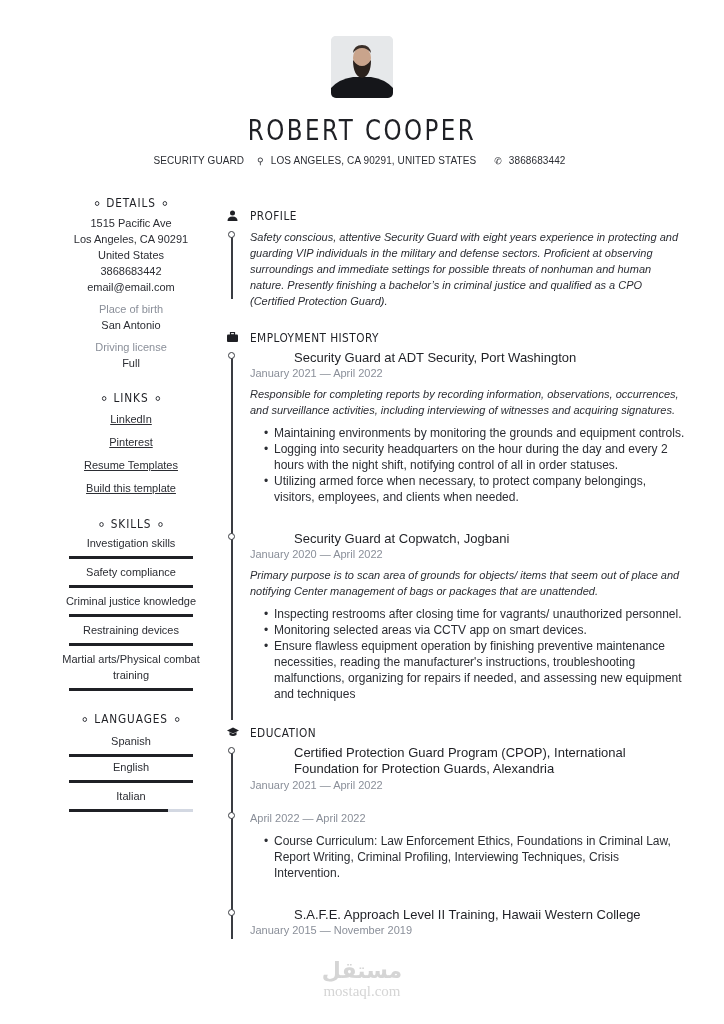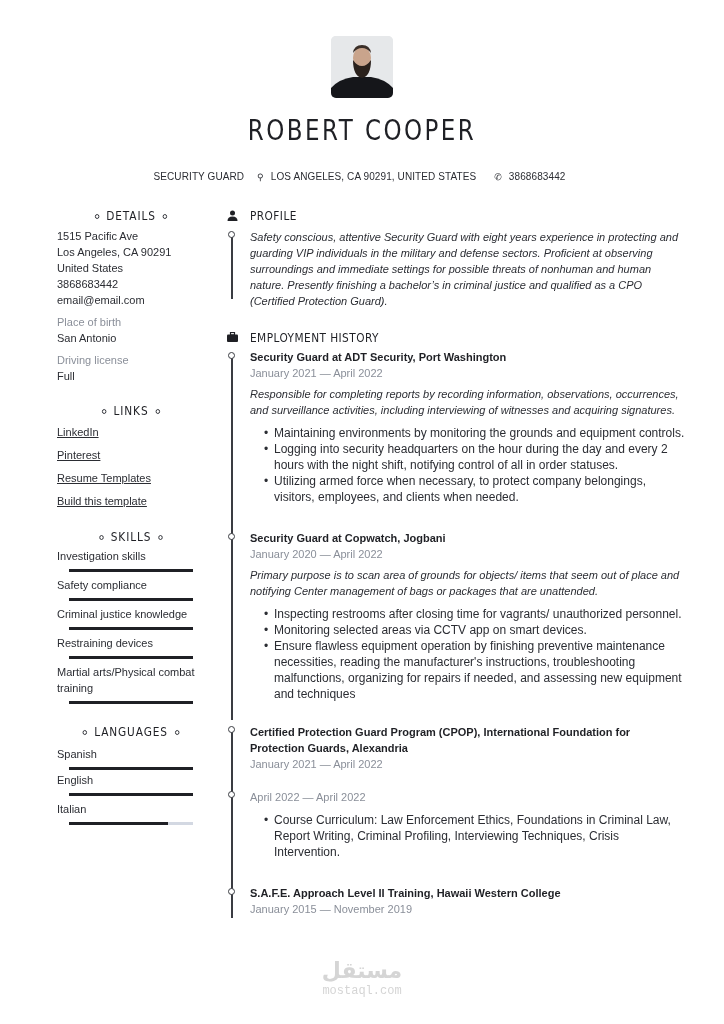--- a/index.html
+++ b/index.html
@@ -3,54 +3,54 @@
 <meta charset="utf-8">
 <style>
   * { box-sizing: border-box; margin: 0; padding: 0; }
   html, body { width: 724px; height: 1024px; background: #ffffff; overflow: hidden; }
   body { position: relative; font-family: "Liberation Sans", sans-serif; color: #2b2d33; }
 
   .photo { position: absolute; left: 331px; top: 36px; width: 62px; height: 62px; border-radius: 5px; background: #e8eaec; overflow: hidden; }
   .photo svg { width: 100%; height: 100%; display: block; }
 
   .name { position: absolute; left: 0; width: 724px; top: 114px; text-align: center; font-family: "DejaVu Sans", sans-serif; font-size: 28px; letter-spacing: 3px; color: #1f2025; font-weight: normal; transform: scaleX(0.82); }
-  .subheader { position: absolute; top: 171px; left: 0; width: 724px; text-align: center; font-size: 10px; color: #2b2d33; letter-spacing: 0.1px; }
+  .subheader { position: absolute; top: 155px; left: 0; width: 724px; text-align: center; font-size: 10px; color: #2b2d33; letter-spacing: 0.1px; }
   .subheader span { display: inline-block; margin: 0 5px; }
   .subheader .ic { margin: 0 2px 0 0; font-size: 9px; }
 
   
-  .left { position: absolute; left: 57px; top: 207px; width: 148px; text-align: left; font-size: 11px; line-height: 16px; color: #2b2d33; }
+  .left { position: absolute; left: 57px; top: 194px; width: 148px; text-align: center; font-size: 11px; line-height: 16px; color: #2b2d33; }
   .sec-title { font-family: "DejaVu Sans", sans-serif; font-size: 12px; letter-spacing: 1px; color: #1f2025; display: flex; justify-content: center; align-items: center; gap: 8px; height: 18px; transform: scaleX(0.88); }
   .dot { width: 5px; height: 5px; border: 1.3px solid #2b2d33; border-radius: 50%; display: inline-block; }
   .muted { color: #8a8f99; }
   .link { text-decoration: underline; color: #2b2d33; display: block; margin-top: 7px; }
   .skill { padding-top: 5px; }
   .bar { height: 3px; background: #1f2025; margin: 5px 12px 0 12px; }
   .bar.partial { background: #d3d8e2; position: relative; }
   .bar.partial .fill { position: absolute; left: 0; top: 0; height: 3px; background: #1f2025; }
 
   
   .right { position: absolute; left: 226px; top: 207px; width: 460px; }
   .rsec { position: relative; }
   .rhead { display: flex; align-items: center; height: 18px; }
   .rhead .hicon { width: 13px; text-align: center; font-size: 11px; color: #1f2025; }
   .rhead .htitle { margin-left: 11px; font-family: "DejaVu Sans", sans-serif; font-size: 12px; letter-spacing: 0.5px; color: #1f2025; transform: scaleX(0.88); transform-origin: left center; }
   .rbody { position: relative; padding-left: 24px; }
   .timeline { position: absolute; left: 5px; width: 2px; background: #3a3c42; }
   .node { position: absolute; left: 2px; width: 7px; height: 7px; border: 1.5px solid #3a3c42; border-radius: 50%; background: #fff; }
   .italic { font-style: italic; font-size: 11px; line-height: 16px; color: #2b2d33; }
-  .job-title { font-weight: bold; font-size: 11px; line-height: 15px; color: #1f2025; }
+  .job-title { font-weight: normal; font-size: 13px; line-height: 15px; color: #1f2025; margin-left: 44px; }
   .dates { font-size: 11px; color: #8a8f99; line-height: 16px; }
   ul.bullets { list-style: none; margin-left: 14px; margin-top: 6px; }
   ul.bullets li { font-size: 12px; line-height: 16px; padding-left: 10px; position: relative; color: #2b2d33; }
   ul.bullets li::before { content: "•"; position: absolute; left: 0; top: 0; color: #2b2d33; }
 
   .watermark { position: absolute; left: 312px; top: 958px; width: 100px; text-align: center; color: #d5d5d5; }
   .watermark .ar { font-family: "DejaVu Sans", sans-serif; font-size: 22px; font-weight: bold; line-height: 26px; }
-  .watermark .en { font-family: Liberation Mono, monospace; font-size: 12px; line-height: 14px; }
+  .watermark .en { font-family: Liberation Serif, serif; font-size: 15px; line-height: 14px; }
 </style>
 </head>
 <body>
 
 <div class="photo">
   <svg viewBox="0 0 62 62">
     <rect width="62" height="62" fill="#e6e8ea"></rect>
     <path d="M0 62 L0 52 Q8 43 22 41 L40 41 Q54 43 62 52 L62 62 Z" fill="#15161a"></path>
     <ellipse cx="31" cy="22" rx="9" ry="11" fill="#c9a48c"></ellipse>
     <path d="M22 24 Q22 40 31 42 Q40 40 40 24 Q36 30 31 30 Q26 30 22 24 Z" fill="#2a211c"></path>
@@ -201,20 +201,29 @@
         <ul class="bullets" style="margin-top:7px">
           <li>Inspecting restrooms after closing time for vagrants/ unauthorized personnel.</li>
           <li>Monitoring selected areas via CCTV app on smart devices.</li>
           <li>Ensure flawless equipment operation by finishing preventive maintenance necessities, reading the manufacturer's instructions, troubleshooting malfunctions, organizing for repairs if needed, and assessing new equipment and techniques</li>
         </ul>
       </div>
     </div>
   </div>
 
   <div class="rsec" style="margin-top:22px">
+    <div class="rhead">
+      <span class="hicon">
+        <svg width="12" height="10" viewBox="0 0 12 10">
+            <path d="M0 3.5 L6 0.5 L12 3.5 L6 6.5 Z" fill="#1f2025"></path>
+            <path d="M2.5 5 L2.5 8 Q6 10 9.5 8 L9.5 5 L6 7 Z" fill="#1f2025"></path>
+          </svg>
+      </span>
+      <span class="htitle">EDUCATION</span>
+    </div>
     <div class="rbody" style="margin-top:3px">
       <div class="timeline" style="top:4px; height:190px"></div>
 
       <div style="position:relative">
         <div class="node" style="top:2px; left:-22px"></div>
         <div class="job-title" style="line-height:16px">Certified Protection Guard Program (CPOP), International Foundation for Protection Guards, Alexandria</div>
         <div class="dates">January 2021 — April 2022</div>
       </div>
 
       <div style="position:relative; margin-top:17px">

